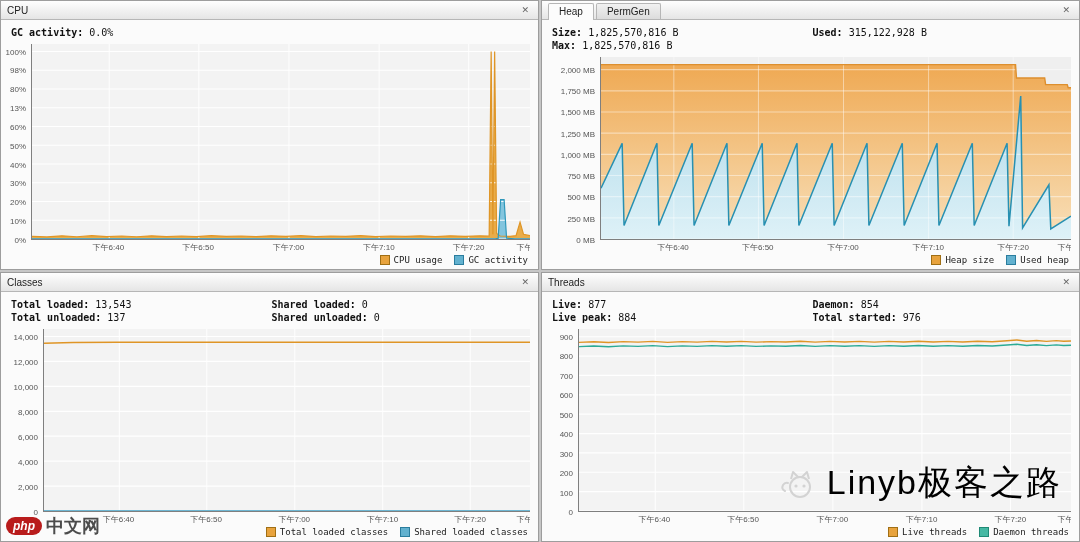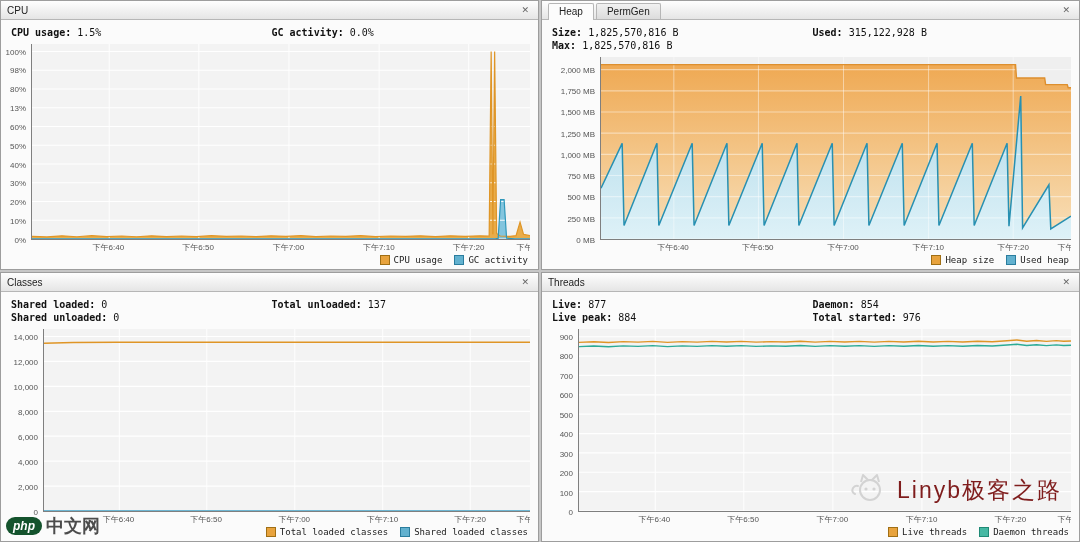--- a/index.html
+++ b/index.html
@@ -18,36 +18,35 @@
   .ylabels{grid-row:1;grid-column:1;position:relative;font-size:8px;color:#555;}
   .ytick{position:absolute;right:5px;transform:translateY(-50%);white-space:nowrap;}
   .plot{grid-row:1;grid-column:2;position:relative;border-left:1px solid #7f7f7f;border-bottom:1px solid #7f7f7f;overflow:hidden;}
   .plot svg{position:absolute;inset:0;width:100%;height:100%;display:block;}
   .xlabels{grid-row:2;grid-column:2;position:relative;font-size:8px;color:#555;overflow:hidden;}
   .xtick{position:absolute;top:2px;transform:translateX(-50%);white-space:nowrap;}
   .legend{grid-row:3;grid-column:2;display:flex;justify-content:flex-end;align-items:center;gap:12px;font-size:9px;color:#222;font-family:"DejaVu Sans Mono",monospace;padding-right:2px;}
   .legend-item{display:flex;align-items:flex-end;}
   .swatch{width:8px;height:8px;border:1px solid #888;display:inline-block;margin-right:4px;}
   .php-mark{position:absolute;left:6px;bottom:4px;display:flex;align-items:center;gap:4px;z-index:6;}
-  .php-badge{background:#14532d;color:#fff;font-weight:bold;font-style:italic;font-size:12px;padding:2px 7px;border-radius:10px;}
+  .php-badge{background:#b91c1c;color:#fff;font-weight:bold;font-style:italic;font-size:12px;padding:2px 7px;border-radius:10px;}
   .php-text{font-size:18px;font-weight:bold;color:#4c4c4c;}
-  .linyb-mark{position:absolute;right:18px;bottom:36px;display:flex;align-items:flex-end;gap:8px;color:#7f1d1d;font-size:23px;letter-spacing:2px;z-index:6;white-space:nowrap;}
+  .linyb-mark{position:absolute;right:18px;bottom:36px;display:flex;align-items:center;gap:8px;color:#000000;font-size:34px;letter-spacing:2px;z-index:6;white-space:nowrap;}
 </style>
 </head>
 <body>
 
 <div class="app">
 
   <section class="panel">
     <div class="titlebar">
       <span class="title">CPU</span>
       <span class="win-icon">✕</span>
     </div>
     <div class="stats">
-      <span class="stat"><span class="lbl">CPU usage:</span> <span class="val">1.5%</span></span>
       <span class="stat"><span class="lbl">GC activity:</span> <span class="val">0.0%</span></span>
     </div>
     <div class="chart" style="grid-template-columns: 30px 1fr;">
       <div class="ylabels">
           <span class="ytick" style="top: 3.84615%;">100%</span>
           <span class="ytick" style="top: 13.4615%;">98%</span>
           <span class="ytick" style="top: 23.0769%;">80%</span>
           <span class="ytick" style="top: 32.6923%;">13%</span>
           <span class="ytick" style="top: 42.3077%;">60%</span>
           <span class="ytick" style="top: 51.9231%;">50%</span>
@@ -181,20 +180,21 @@
         </div>
     </div>
   </section>
 
   <section class="panel">
     <div class="titlebar">
       <span class="title">Classes</span>
       <span class="win-icon">✕</span>
     </div>
     <div class="stats">
+      <span class="stat"><span class="lbl">Total loaded:</span> <span class="val">13,543</span></span>
       <span class="stat"><span class="lbl">Shared loaded:</span> <span class="val">0</span></span>
       <span class="stat"><span class="lbl">Total unloaded:</span> <span class="val">137</span></span>
       <span class="stat"><span class="lbl">Shared unloaded:</span> <span class="val">0</span></span>
     </div>
     <div class="chart" style="grid-template-columns: 42px 1fr;">
       <div class="ylabels">
           <span class="ytick" style="top: 4.10959%;">14,000</span>
           <span class="ytick" style="top: 17.8082%;">12,000</span>
           <span class="ytick" style="top: 31.5068%;">10,000</span>
           <span class="ytick" style="top: 45.2055%; margin-left: 20px;">8,000</span>

